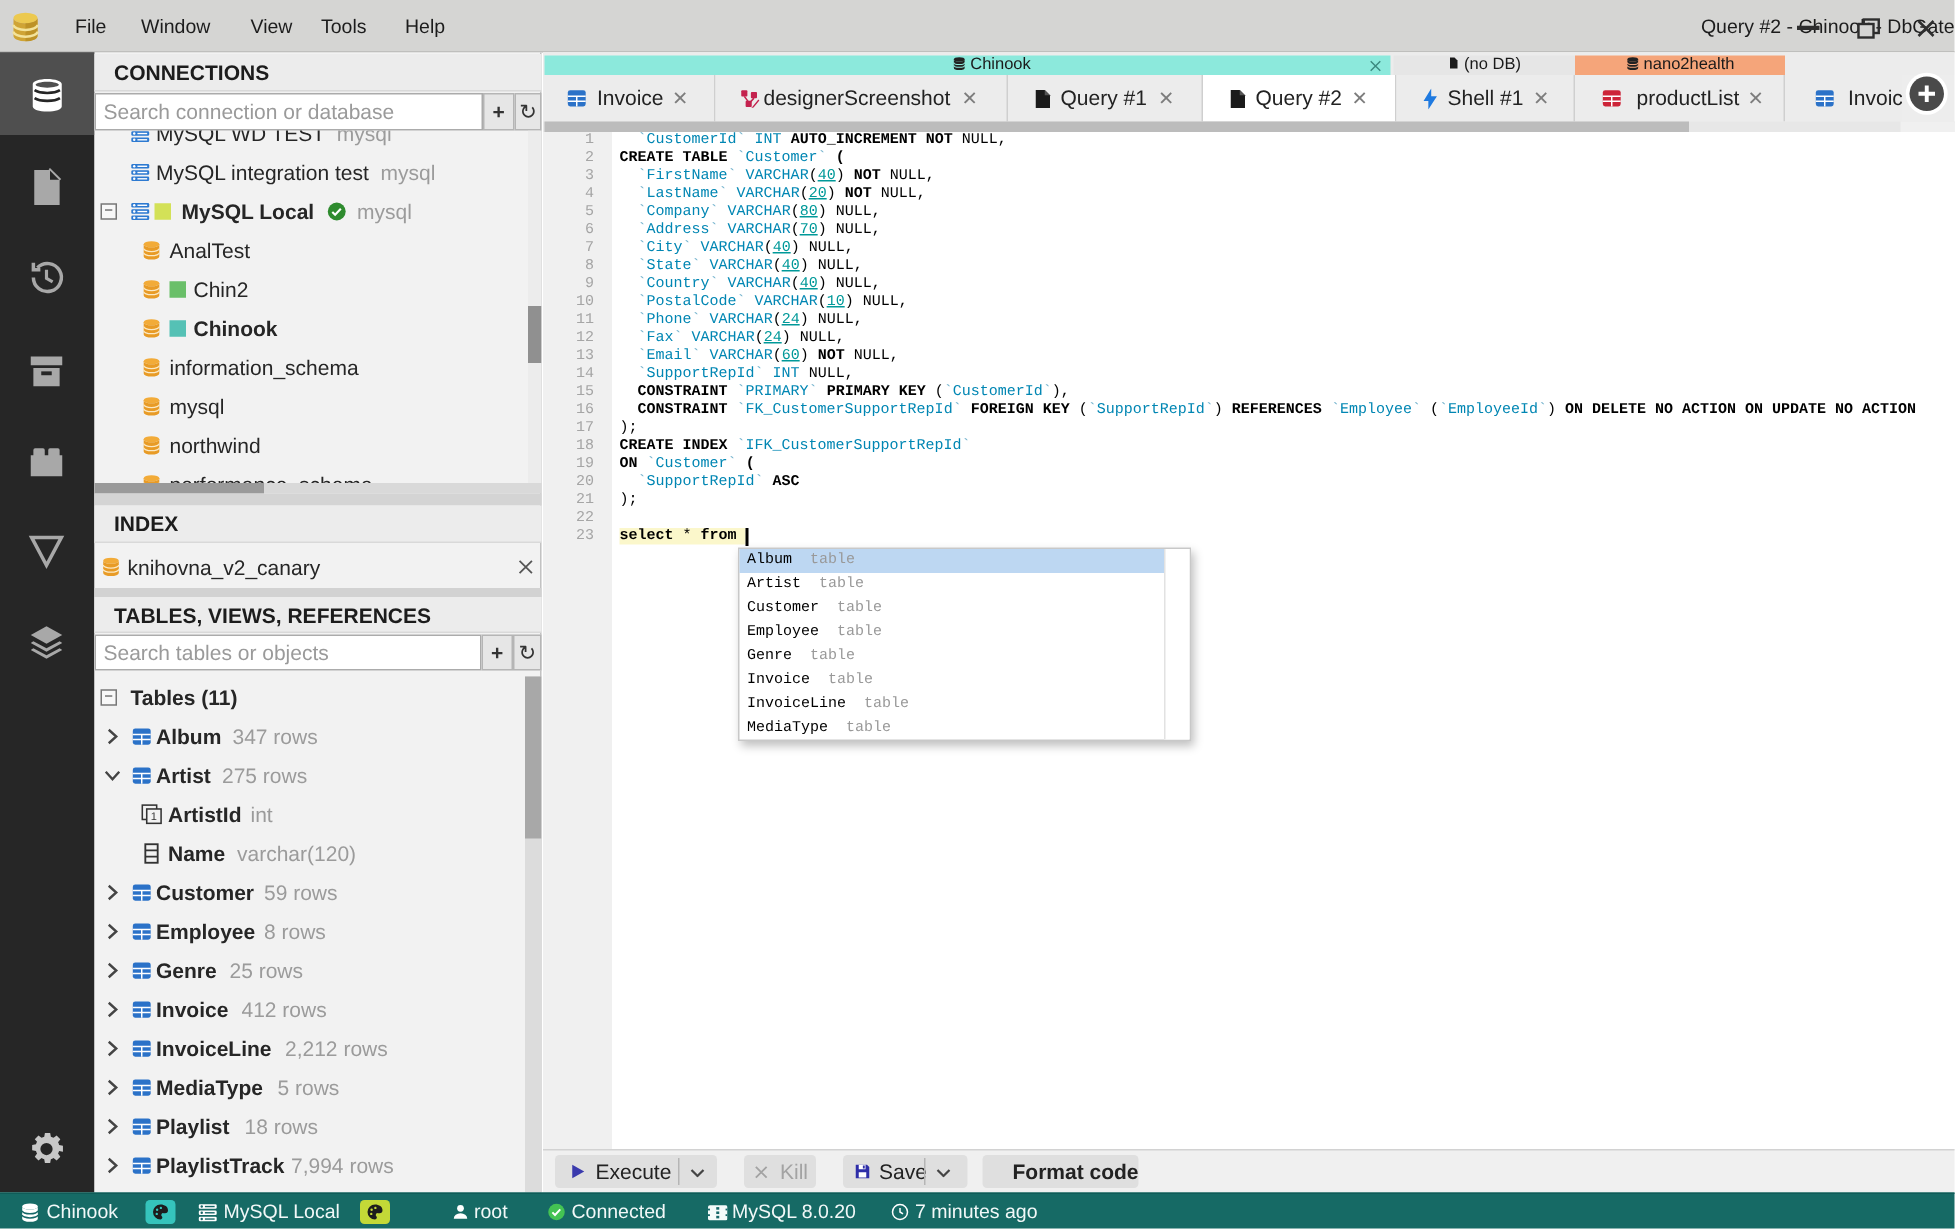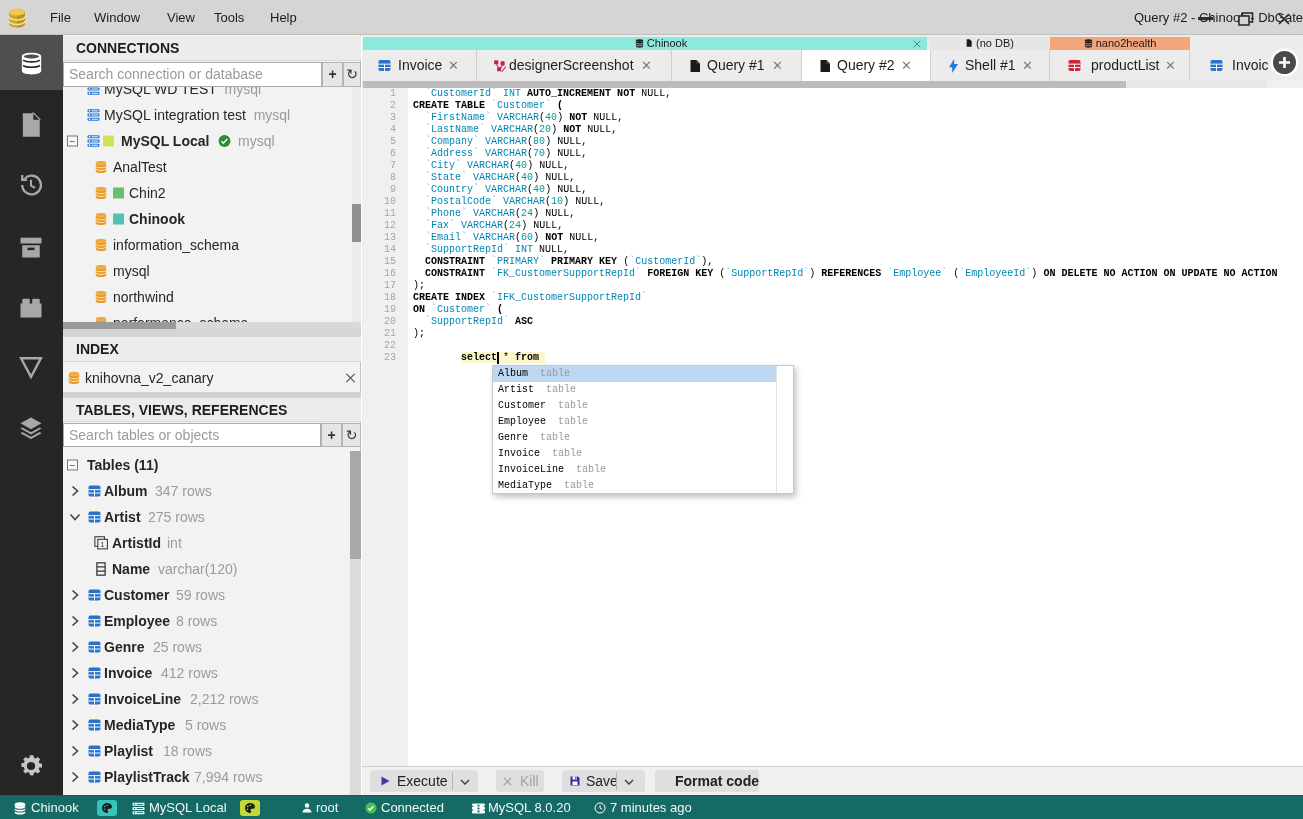--- a/index.html
+++ b/index.html
@@ -46,22 +46,22 @@
   #plus { position:absolute; left:911px; top:16px; width:23px; height:23px; border-radius:50%; background:#4a4a4a; box-shadow:0 0 0 2.5px #fff; }
   
   #editor { position:absolute; left:0; top:53px; width:941px; height:678px; background:#fff; font-family:"Liberation Mono",monospace; font-size:10px; line-height:12px; }
   #gutter { position:absolute; left:0; top:0; width:46px; height:678px; background:#f0f0f0; color:#a5a5a5; text-align:right; padding-right:12px; }
   #code { position:absolute; left:51px; top:0; color:#000; }
   #code div { height:12px; line-height:12px; white-space:pre; }
   #gutter div { height:12px; line-height:12px; }
   #code .k { font-weight:bold; }
   #code .i { color:#0086b3; }
   #code .b { color:#72b2cd; }
-  #code .n { color:#009999; }
-  #code .hl { background:#fbf7cb;margin-left:48px; }
+  #code .n { color:#009999;text-decoration:underline; }
+  #code .hl { background:#fbf7cb; }
   #cursor { position:absolute; left:135px; top:264px; width:2px; height:12px; background:#000; }
   
   #toolbar { position:absolute; left:0; top:731px; width:941px; height:29px; background:#f0f0f0; border-top:1px solid #d2d2d2; }
   .tbtn { position:absolute; top:3px; height:22px; background:#dfdfdf; border-radius:3px; font-size:14px; color:#222; line-height:22px; }
   .tbtn .sep { position:absolute; top:2px; width:1px; height:18px; background:#b5b5b5; }
   
   #status { position:absolute; left:0; top:795px; width:1303px; height:24px; background:#166a65; border-top:1px solid #0f5c58; color:#f2f8f8; font-size:13px; }
   #status .it { position:absolute; top:0; line-height:24px; white-space:nowrap; }
   .badge { position:absolute; top:4px; width:20px; height:16px; border-radius:3px; }
   

